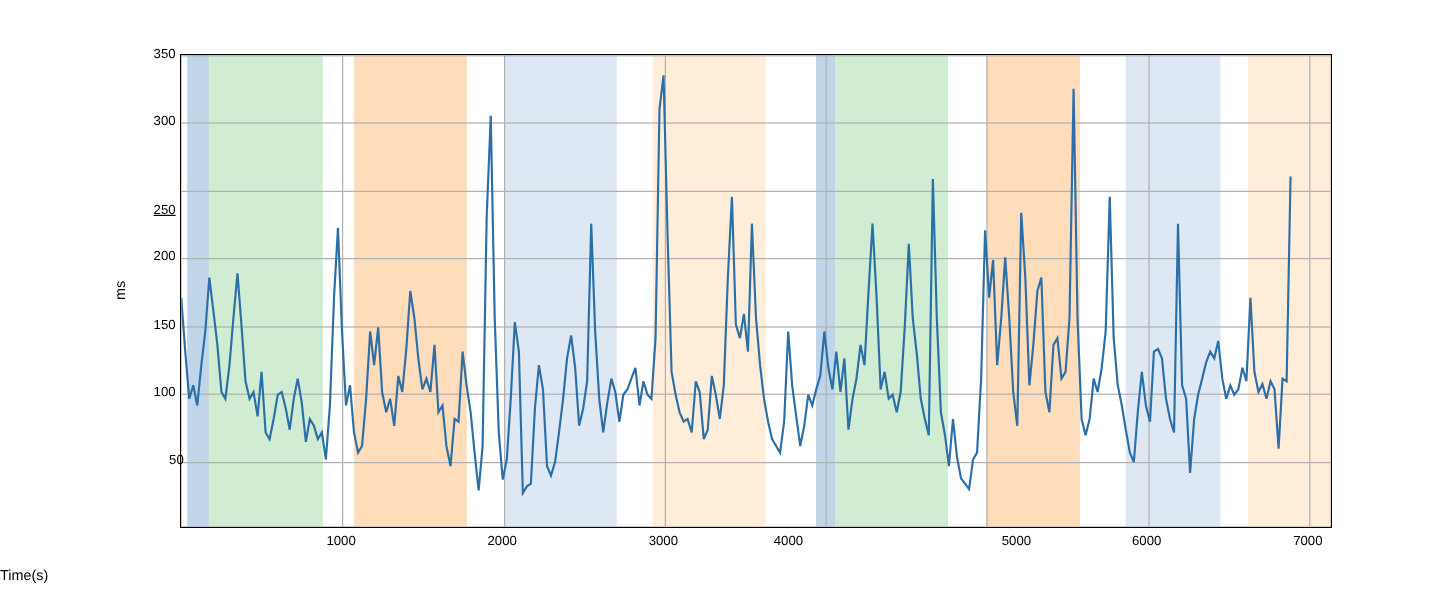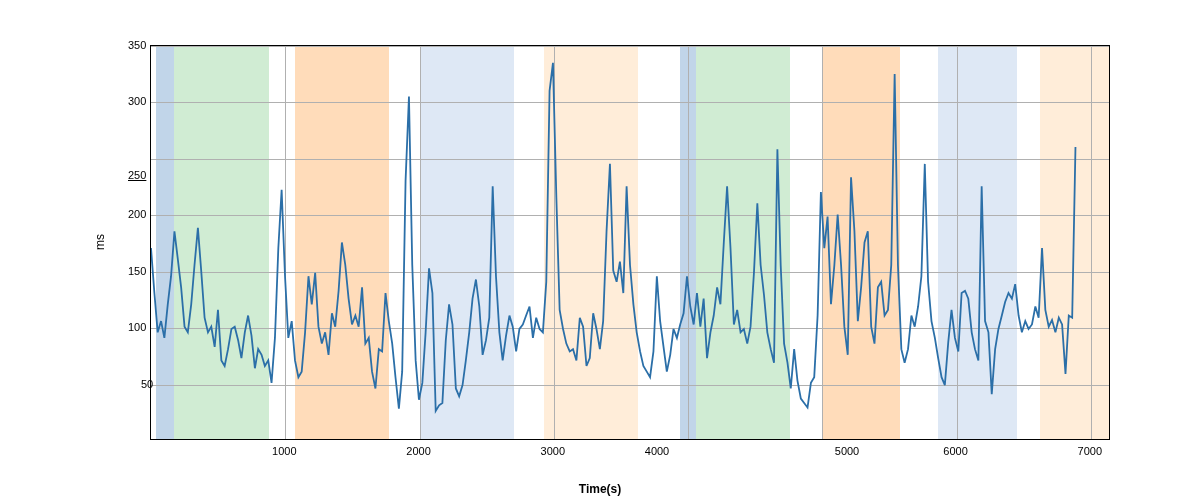--- a/index.html
+++ b/index.html
@@ -19,21 +19,21 @@
   .band { position: absolute; top: 0; bottom: 0; }
   .band.blue-dark { background: rgba(100,149,200,0.4); }
   .band.green { background: rgba(120,200,130,0.35); }
   .band.orange { background: rgba(255,178,102,0.45); }
   .band.blue-light { background: rgba(160,190,225,0.35); }
   .band.peach { background: rgba(255,210,160,0.4); }
   .grid-v { position: absolute; top: 0; bottom: 0; width: 1px; background: #b0b0b0; }
   .grid-h { position: absolute; left: 0; right: 0; height: 1px; background: #b0b0b0; }
   .tick-x { position: absolute; top: 445px; font-size: 11px; color: #000; transform: translateX(-50%); }
   .tick-y { position: absolute; left: 128px; font-size: 11px; color: #000; transform: translateY(-50%); text-align: center; width: 18px; }
-  .xlabel { position: absolute; bottom: 4px; left: 0; right: 0; text-align: center; font-size: 12px; color: #000; font-weight: bold; }
+  .xlabel { position: absolute; bottom: 14px; left: 0; right: 0; text-align: left; font-size: 12px; color: #000; }
   .ylabel { position: absolute; left: 100px; top: 50%; transform: translateY(-50%) rotate(-90deg); transform-origin: left center; font-size: 12px; color: #000; }
   svg.line { position: absolute; left: 0; top: 0; width: 100%; height: 100%; }
   svg.line path { fill: none; stroke: #2b6fa8; stroke-width: 1.8; }
 </style>
 </head>
 <body>
 
 <div class="chart-container">
 
   <div class="plot-area">

